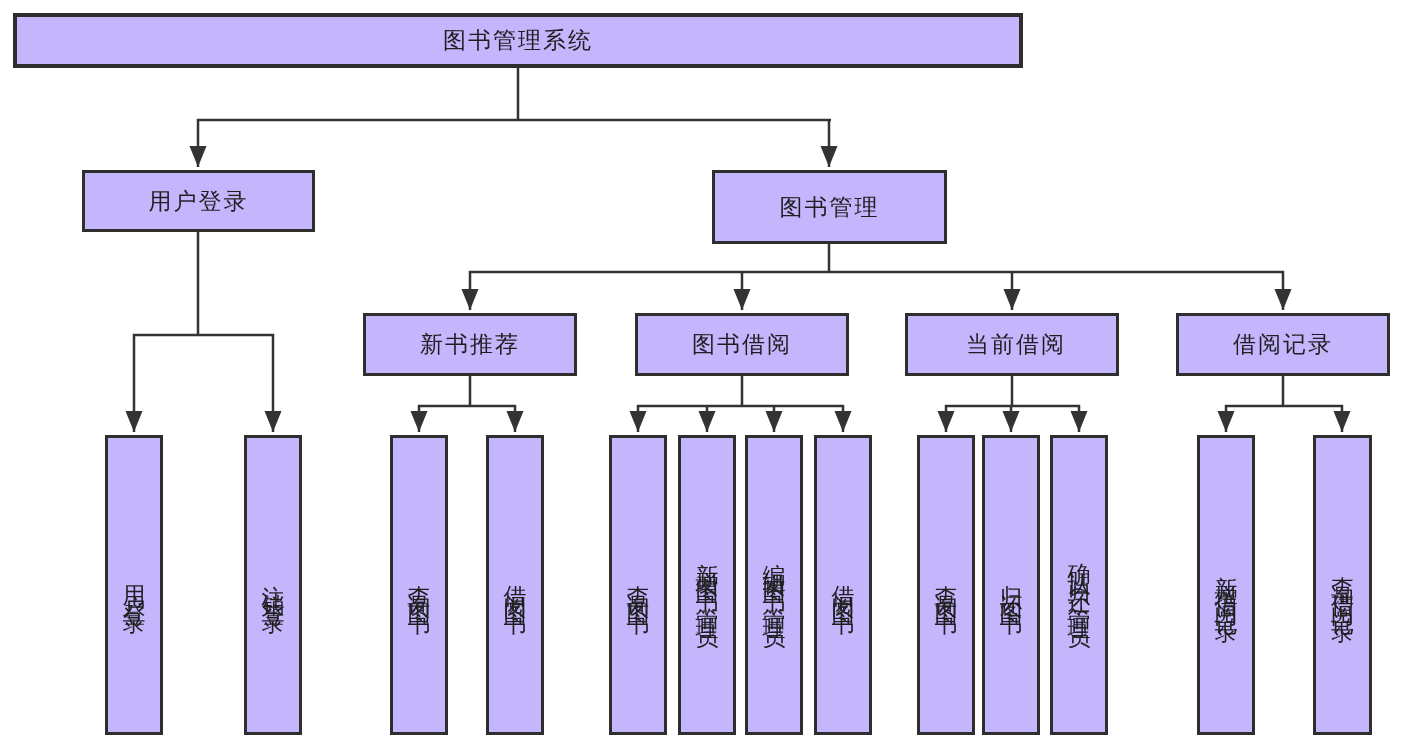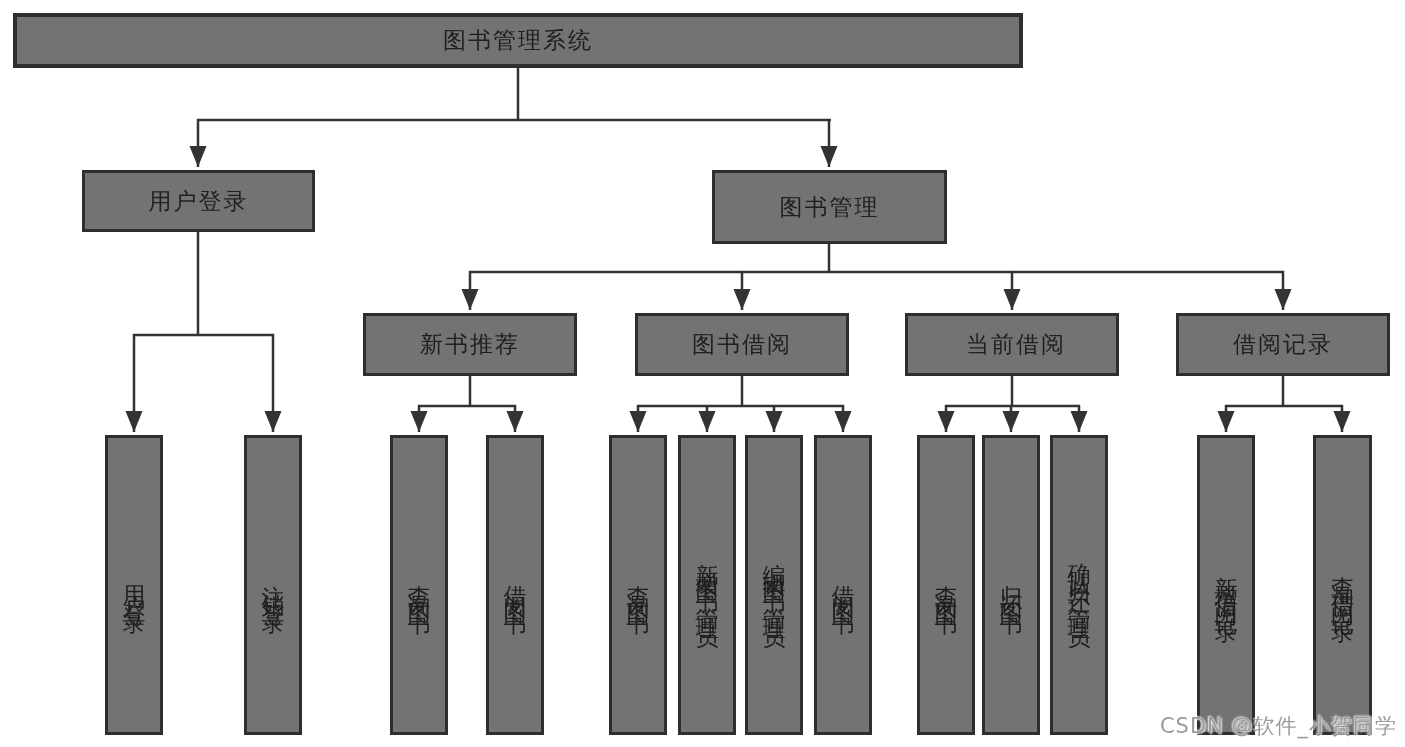--- a/index.html
+++ b/index.html
@@ -2,21 +2,21 @@
 <html><head>
 <meta charset="utf-8">
 <style>
   html,body{margin:0;padding:0;background:#ffffff;}
   .stage{
     position:relative;width:1405px;height:747px;background:#ffffff;overflow:hidden;
     font-family:"DejaVu Sans","Liberation Sans",sans-serif;
   }
   .wires{position:absolute;left:0;top:0;z-index:1;}
   .node{
-    position:absolute;box-sizing:border-box;background:#737373;
+    position:absolute;box-sizing:border-box;background:#c4b5fd;
     border:3px solid #2e2e2e;color:#1f1f1f;z-index:2;
     display:flex;align-items:center;justify-content:center;
     font-size:23px;letter-spacing:2px;white-space:nowrap;
   }
   .node.root{border-width:4px;}
   .leaf{
     writing-mode:vertical-rl;text-orientation:mixed;
     letter-spacing:9px;font-size:23px;line-height:1;
   }
   .watermark{
@@ -103,14 +103,13 @@
   <div class="node leaf" style="left:745px;top:435px;width:58px;height:300px;">编辑图书（管理员）</div>
   <div class="node leaf" style="left:814px;top:435px;width:58px;height:300px;">借阅图书</div>
 
   <div class="node leaf" style="left:917px;top:435px;width:58px;height:300px;">查询图书</div>
   <div class="node leaf" style="left:982px;top:435px;width:58px;height:300px;">归还图书</div>
   <div class="node leaf" style="left:1050px;top:435px;width:58px;height:300px;">确认归还（管理员）</div>
 
   <div class="node leaf" style="left:1197px;top:435px;width:58px;height:300px;">新增借阅记录</div>
   <div class="node leaf" style="left:1313px;top:435px;width:59px;height:300px;">查询借阅记录</div>
 
-  <div class="watermark">CSDN @软件_小贺同学</div>
 </div>
 
 </body></html>

